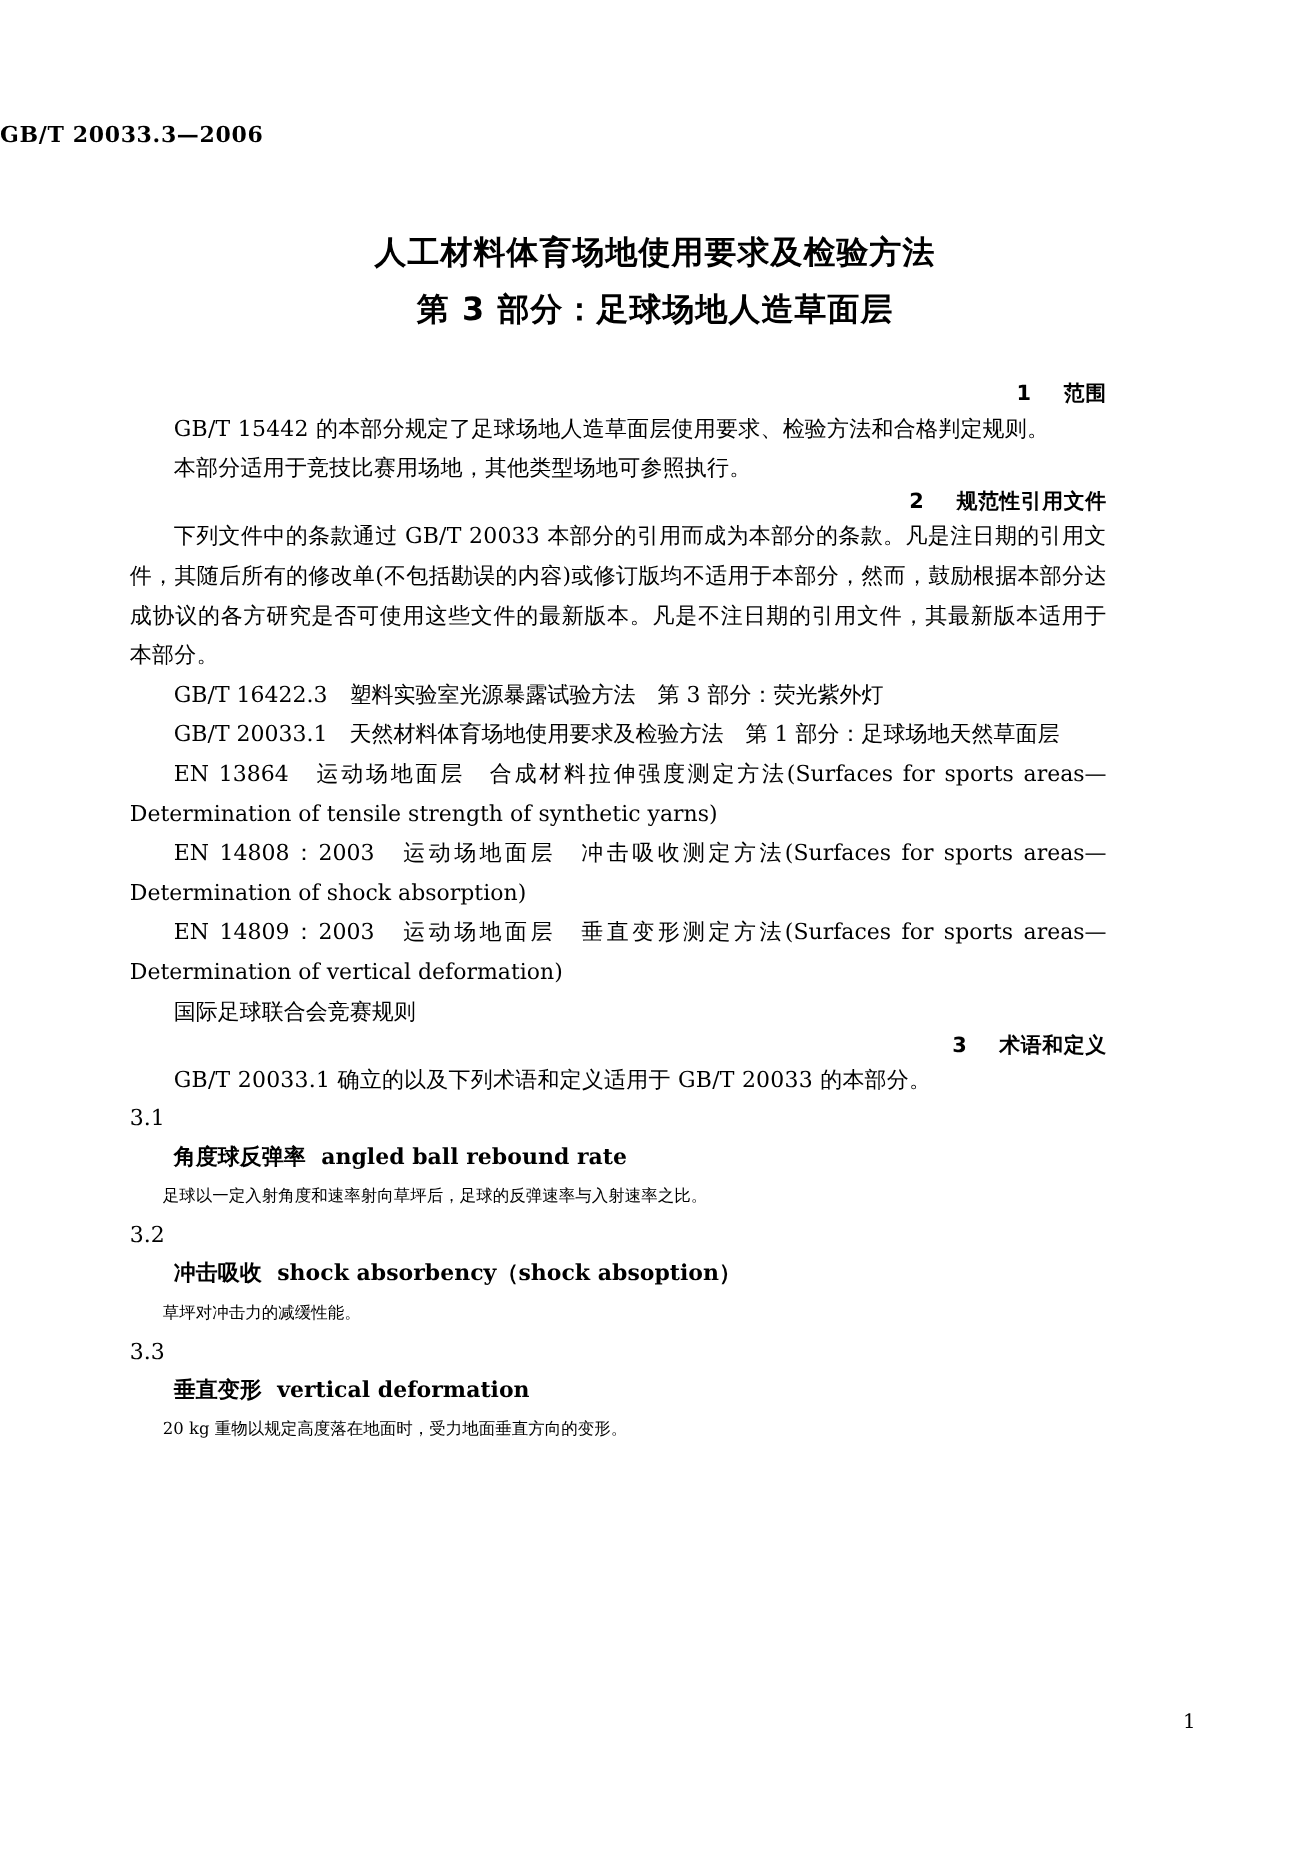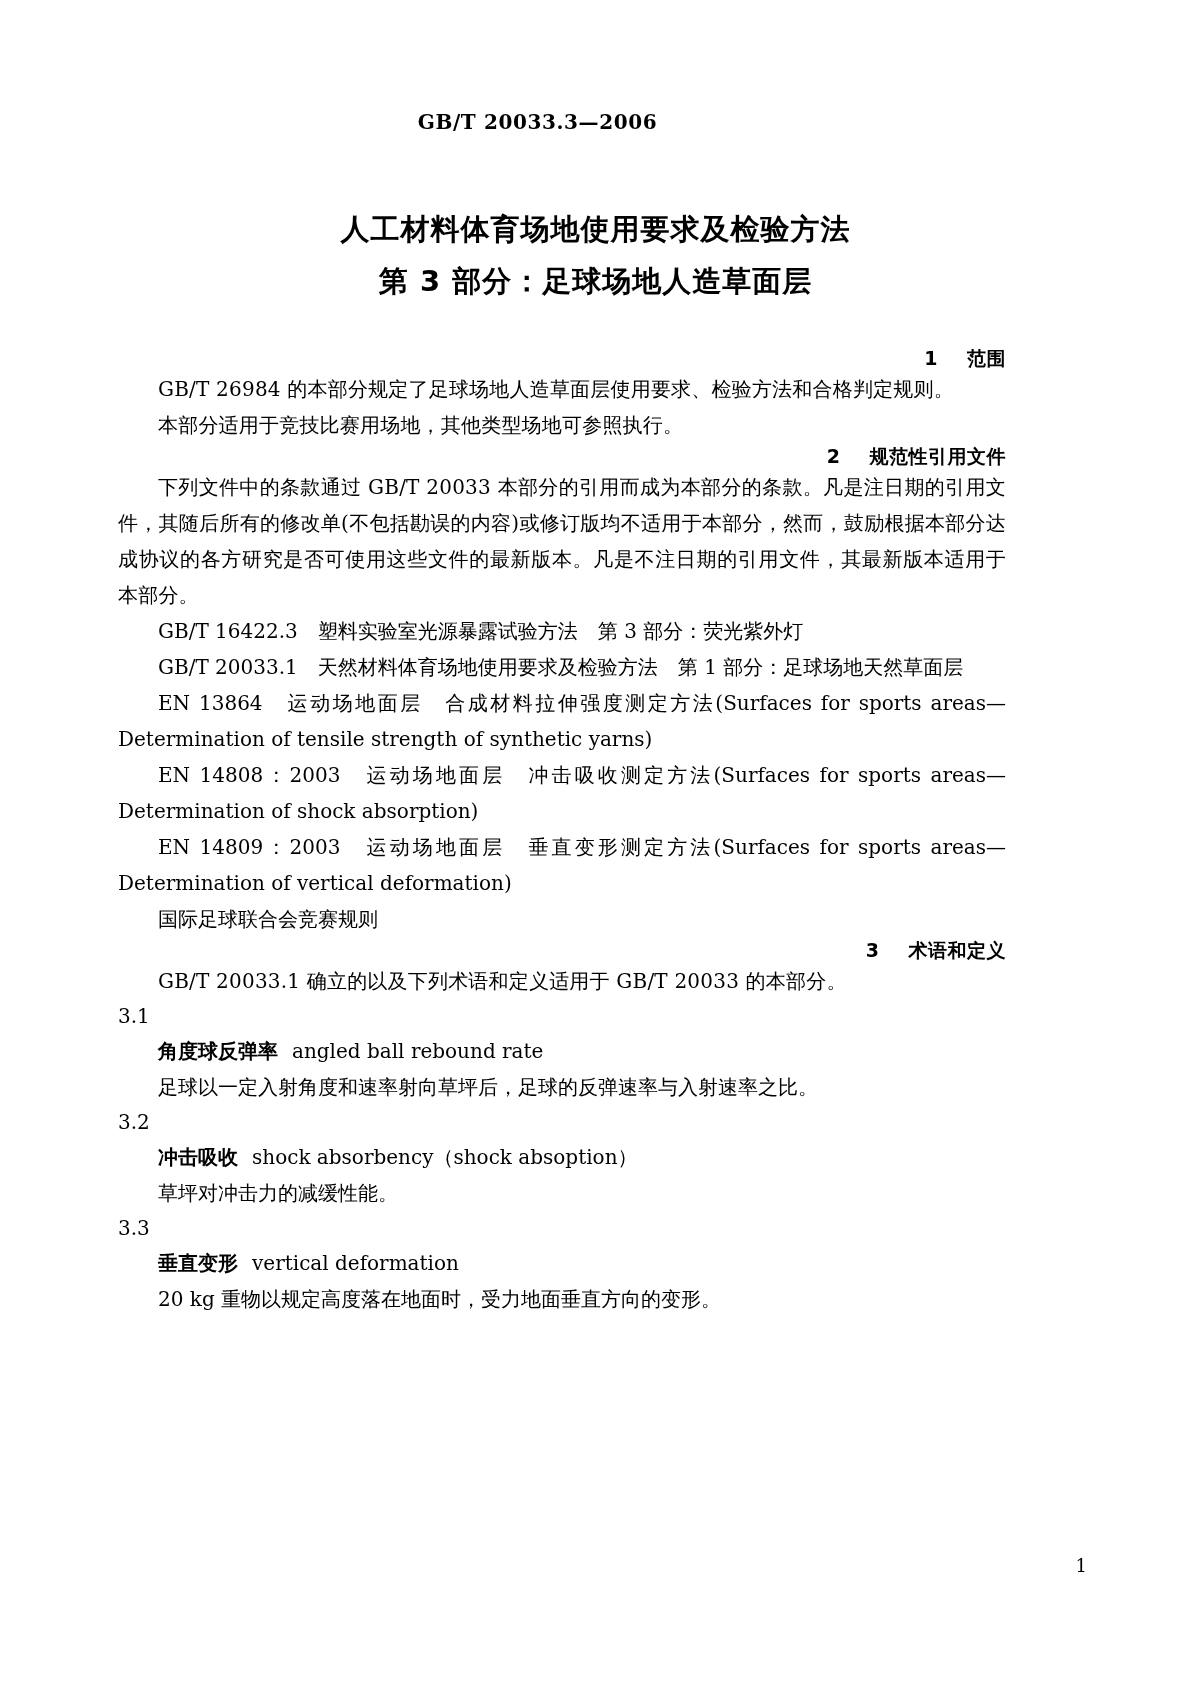--- a/index.html
+++ b/index.html
@@ -18,21 +18,21 @@
     background: #ffffff;
     overflow: hidden;
     box-sizing: border-box;
   }
   
   .page-header {
     position: absolute;
     top: 110px;
     left: 0;
     right: 116px;
-    text-align: center;
+    text-align: left;
     font-family: "DejaVu Serif", "Liberation Serif", serif;
     font-weight: bold;
     font-size: 20px;
     letter-spacing: 0.6px;
   }
   
   .doc-title {
     position: absolute;
     top: 205px;
     left: 0;
@@ -87,25 +87,25 @@
   .term-name {
     font-family: "DejaVu Sans", "Liberation Sans", serif;
     font-weight: bold;
     font-size: 20px;
     line-height: 36px;
     margin: 0;
     padding-left: 2em;
   }
   .term-name .en {
     font-family: "DejaVu Serif", "Liberation Serif", serif;
-    font-weight: normal;
+    font-weight: bold;
     margin-left: 14px;
   }
   .term-def {
-    font-size: 20px;
+    font-size: 15px;
     line-height: 36px;
     margin: 0;
     padding-left: 2em;
   }
   .ref-item {
     font-size: 20px;
     line-height: 36px;
     margin: 0;
     text-indent: 2em;
     text-align: justify;
@@ -131,21 +131,21 @@
     <span class="line1">人工材料体育场地使用要求及检验方法</span>
     <span class="line2">第 3 部分：足球场地人造草面层</span>
   </div>
 
   <div class="content">
 
     <h2 class="section-heading sec-gap-after">
       <span>1</span>
       <span style="display:inline-block;width:22px"></span><span>范围</span>
     </h2>
-    <p class="para indent">GB/T 26984 的本部分规定了足球场地人造草面层使用要求、检验方法和合格判定规则。</p>
+    <p class="para indent">GB/T 15442 的本部分规定了足球场地人造草面层使用要求、检验方法和合格判定规则。</p>
     <p class="para indent">本部分适用于竞技比赛用场地，其他类型场地可参照执行。</p>
 
     <h2 class="section-heading sec-gap-before sec-gap-after">
       <span>2</span>
       <span style="display:inline-block;width:22px"></span><span>规范性引用文件</span>
     </h2>
     <p class="para indent">下列文件中的条款通过 GB/T 20033 本部分的引用而成为本部分的条款。凡是注日期的引用文件，其随后所有的修改单(不包括勘误的内容)或修订版均不适用于本部分，然而，鼓励根据本部分达成协议的各方研究是否可使用这些文件的最新版本。凡是不注日期的引用文件，其最新版本适用于本部分。</p>
 
     <p class="ref-item">GB/T 16422.3　塑料实验室光源暴露试验方法　第 3 部分：荧光紫外灯</p>
     <p class="ref-item">GB/T 20033.1　天然材料体育场地使用要求及检验方法　第 1 部分：足球场地天然草面层</p>

